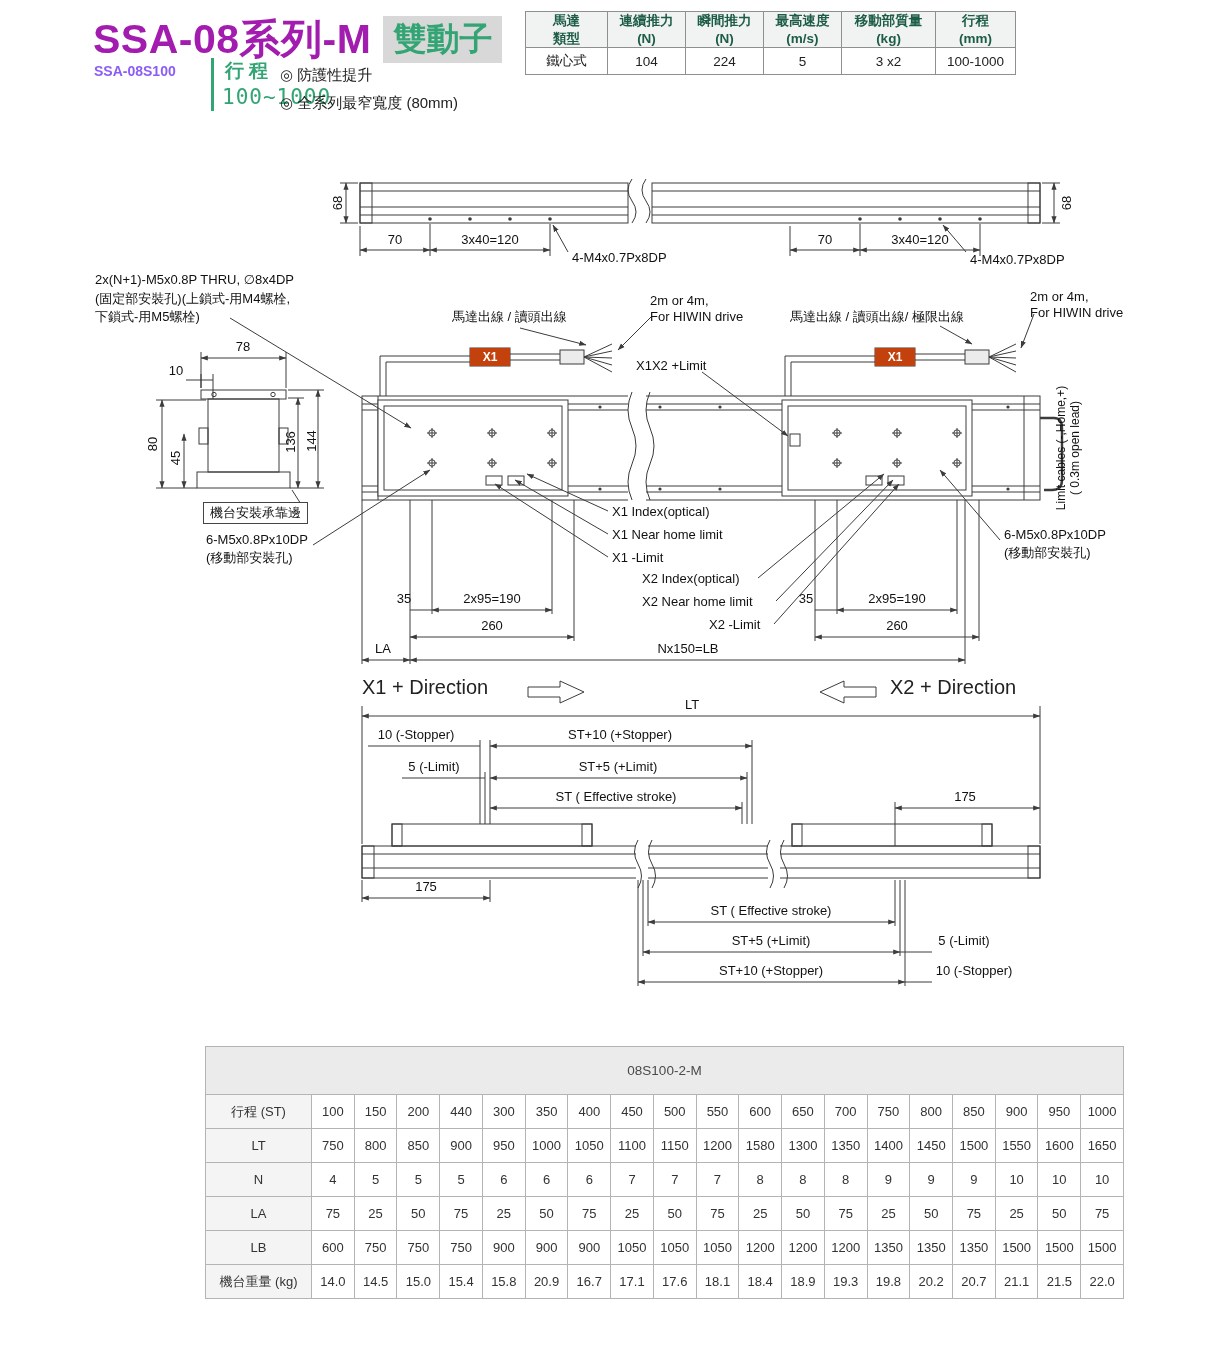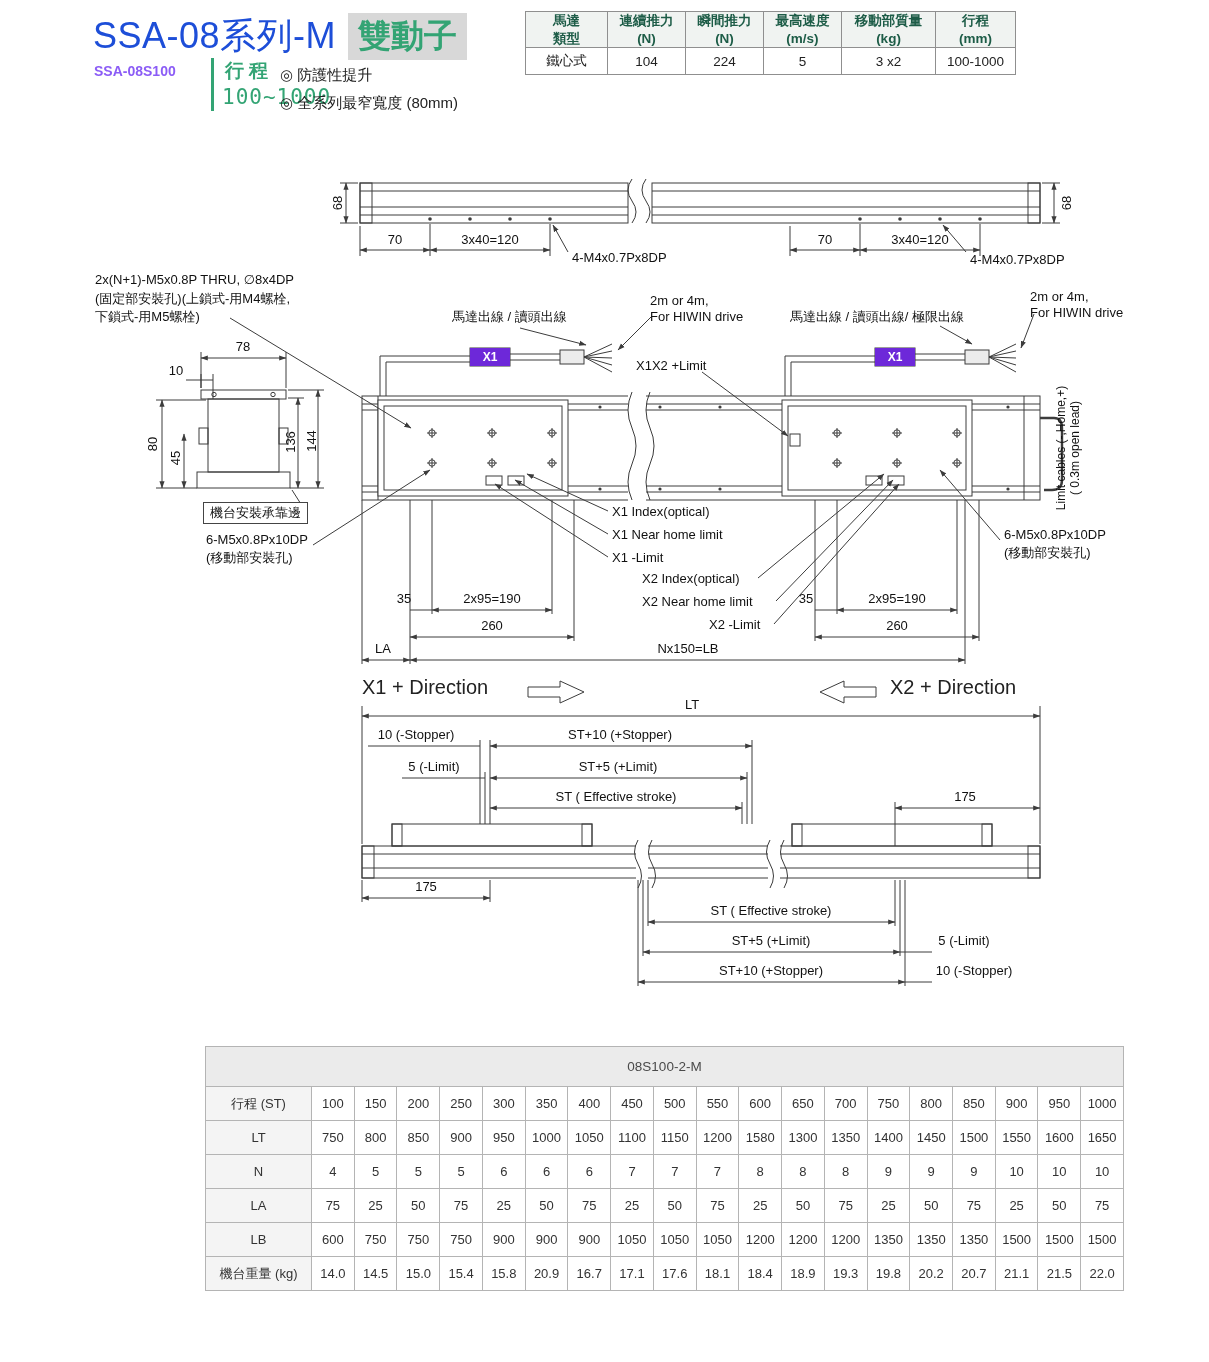--- a/index.html
+++ b/index.html
@@ -1,43 +1,43 @@
 <!DOCTYPE html>
 <html><head>
 <meta charset="utf-8">
 <style>
   *{margin:0;padding:0;box-sizing:border-box}
   body{font-family:"Liberation Sans","DejaVu Sans",sans-serif;background:#fff}
   .page{position:relative;width:1209px;height:1362px;background:#fff;color:#1a1a1a;overflow:hidden}
   .draw{position:absolute;left:0;top:0}
   
   .title-row{position:absolute;left:93px;top:12px;display:flex;align-items:center;gap:12px}
-  .title-main{font-size:36px;font-weight:400;color:#1d4ed8;letter-spacing:.5px}
+  .title-main{font-size:41px;font-weight:700;color:#a21caf;letter-spacing:.5px}
   .title-hl{font-size:33px;font-weight:700;color:#33a474;background:#d8d8d8;padding:1px 10px}
   .model{position:absolute;left:94px;top:63px;font-size:14px;font-weight:600;color:#8b5cf6}
   .vline{position:absolute;left:211px;top:58px;width:3px;height:53px;background:#33a474}
   .stroke-label{position:absolute;left:225px;top:58px;font-size:19px;font-weight:700;color:#33a474;letter-spacing:5px}
   .stroke-range{position:absolute;left:222px;top:85px;font-size:21px;font-weight:400;color:#33a474;font-family:"DejaVu Sans Mono",monospace;letter-spacing:1px}
   .feature{position:absolute;font-size:15px;color:#222;white-space:nowrap}
   
   .spec{position:absolute;left:525px;top:11px;border-collapse:collapse;table-layout:fixed;width:490px}
   .spec th,.spec td{border:1px solid #8f8f8f;text-align:center;vertical-align:middle}
   .spec th{font-size:13.5px;font-weight:700;color:#1d5c47;background:#f0f3f1;white-space:pre-line;height:33px;line-height:1.3}
   .spec td{font-size:13.5px;height:27px;color:#222;background:#fff}
   
   .note{position:absolute;font-size:13px;white-space:nowrap;color:#111}
   .dim{position:absolute;font-size:13px;white-space:nowrap;color:#111;transform:translate(-50%,-100%)}
   .dimv{position:absolute;font-size:13px;white-space:nowrap;color:#111;transform:translate(-50%,-50%) rotate(-90deg)}
   .big{font-size:20px;color:#222}
   .boxed{border:1px solid #444;padding:1px 6px;background:#fff}
-  .cable-tag{position:absolute;background:#6d28d9;color:#fff;font-size:12px;font-weight:700;display:flex;align-items:center;justify-content:center}
+  .cable-tag{position:absolute;background:#c2410c;color:#fff;font-size:12px;font-weight:700;display:flex;align-items:center;justify-content:center}
   
   .main{position:absolute;left:205px;top:1046px;border-collapse:collapse;table-layout:fixed;width:919px}
   .main td{border:1px solid #b4b4b4;text-align:center;font-size:13px;color:#333;height:34px;background:#fff}
-  .main .title-cell{background:#ebebeb;color:#4a4a4a;font-size:13.5px;height:40px}
+  .main .title-cell{background:#ebebeb;color:#4a4a4a;font-size:13.5px;height:48px}
   .main .rowlabel{background:#f4f4f4}
 </style>
 </head>
 <body>
 
 <div class="page">
 
   <div class="title-row">
     <span class="title-main">SSA-08系列-M</span>
     <span class="title-hl">雙動子</span>
@@ -357,21 +357,21 @@
     </colgroup>
     <tbody>
       <tr>
         <td class="title-cell" colspan="20">08S100-2-M</td>
       </tr>
     <tr>
           <td class="rowlabel">行程 (ST)</td>
           <td>100</td>
           <td>150</td>
           <td>200</td>
-          <td>250</td>
+          <td>440</td>
           <td>300</td>
           <td>350</td>
           <td>400</td>
           <td>450</td>
           <td>500</td>
           <td>550</td>
           <td>600</td>
           <td>650</td>
           <td>700</td>
           <td>750</td>

